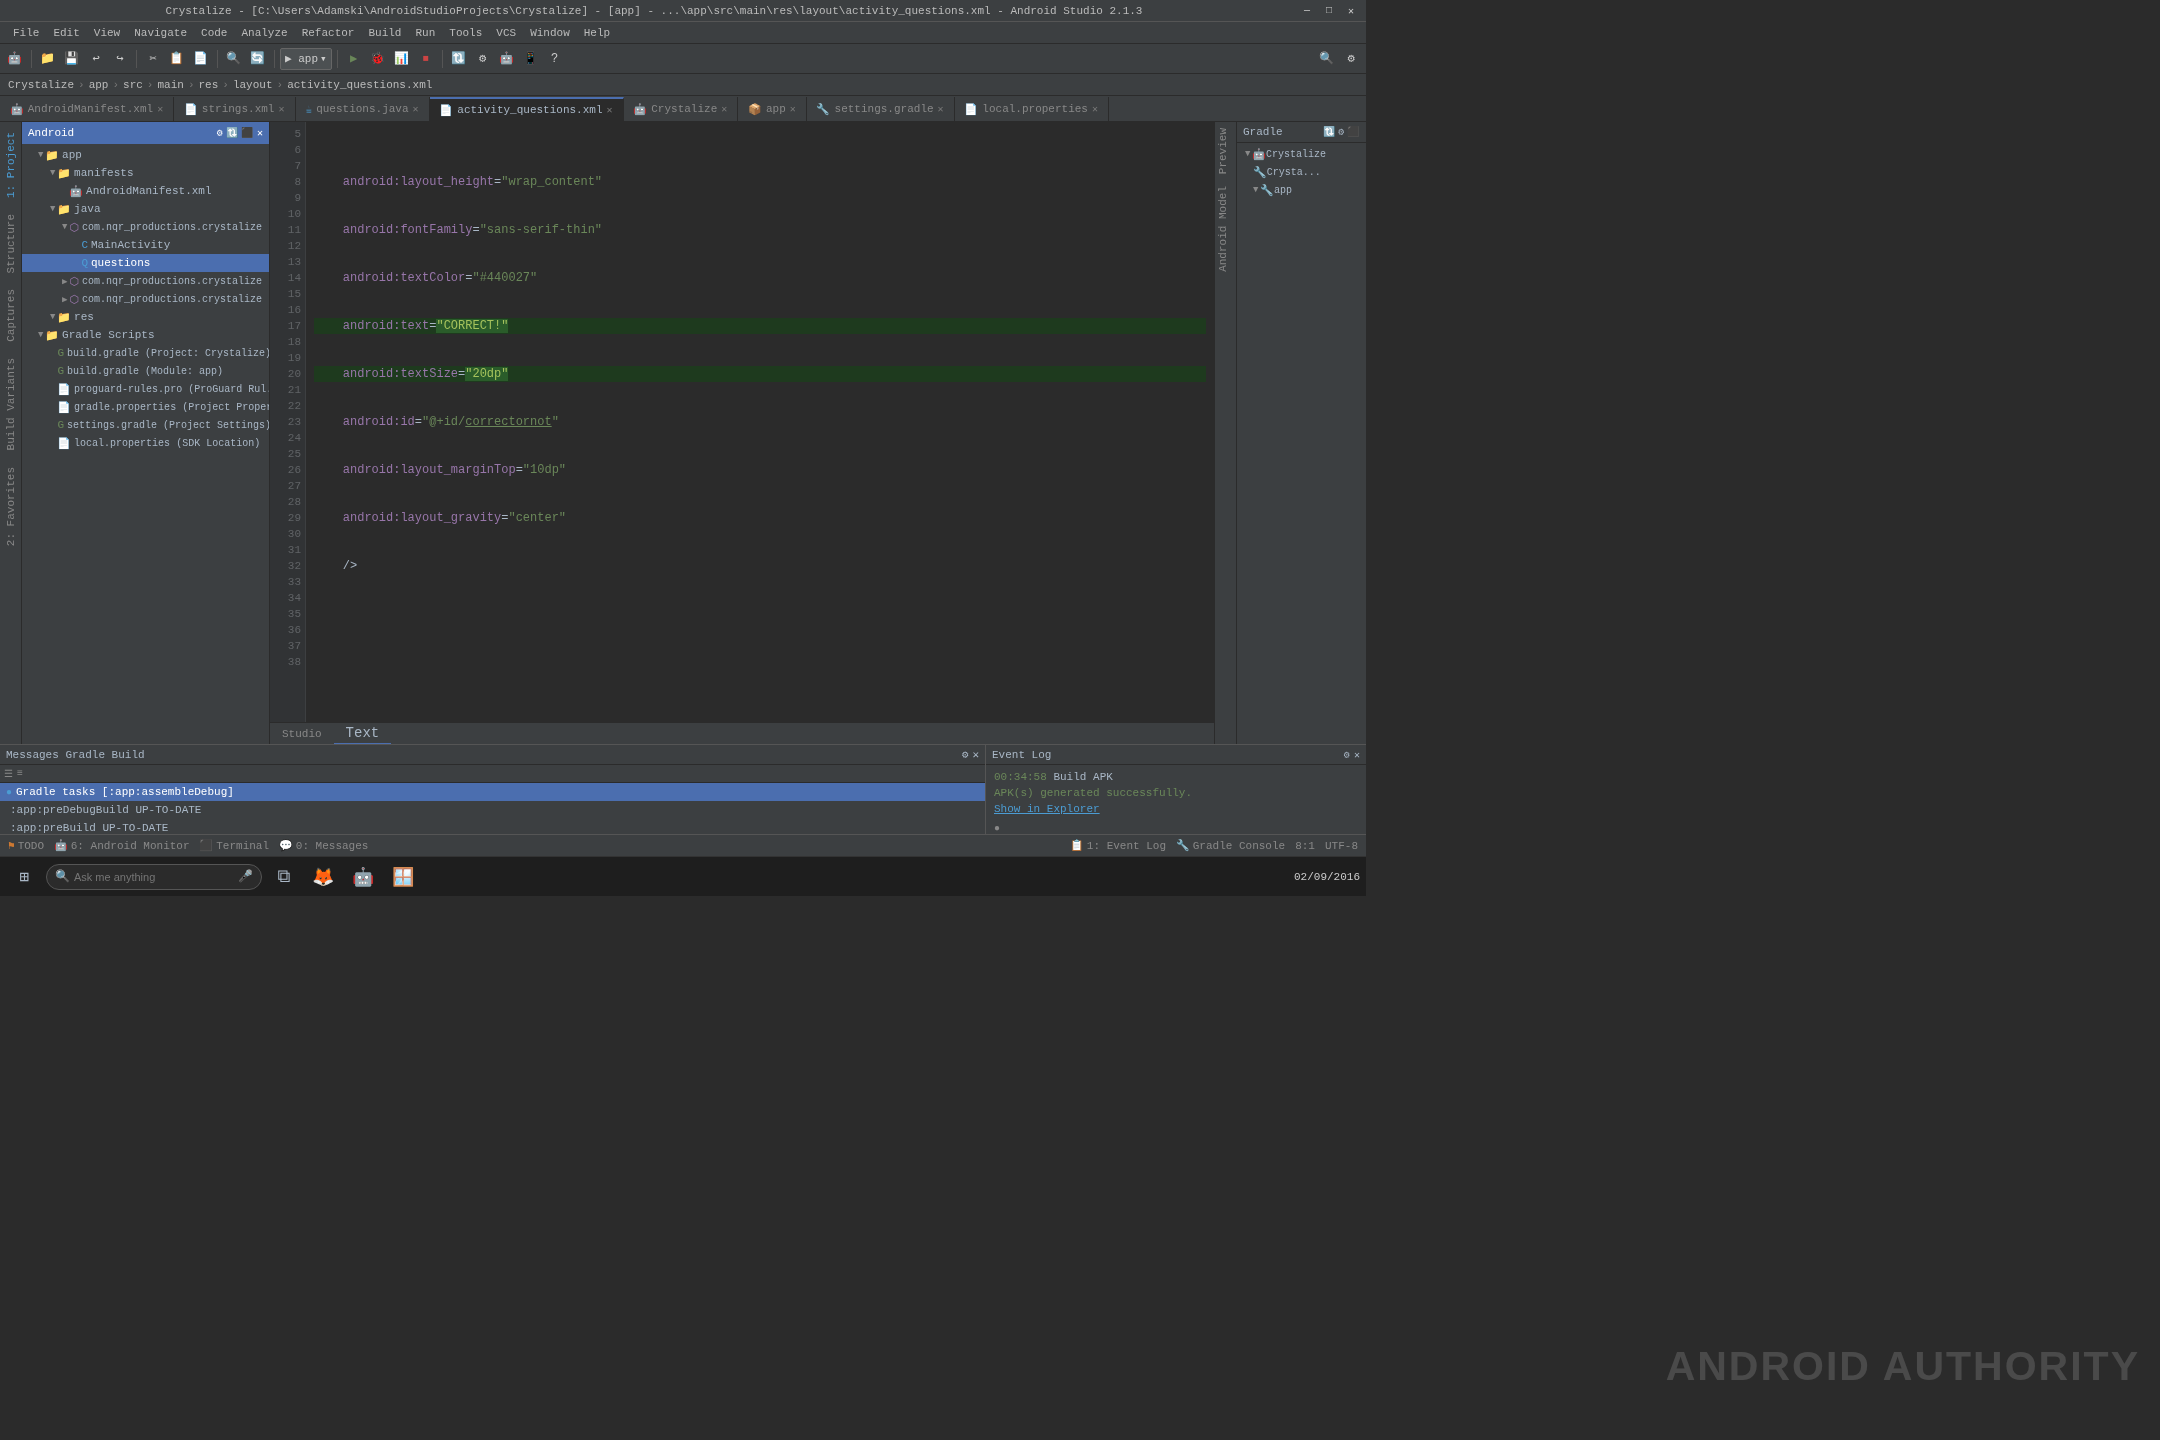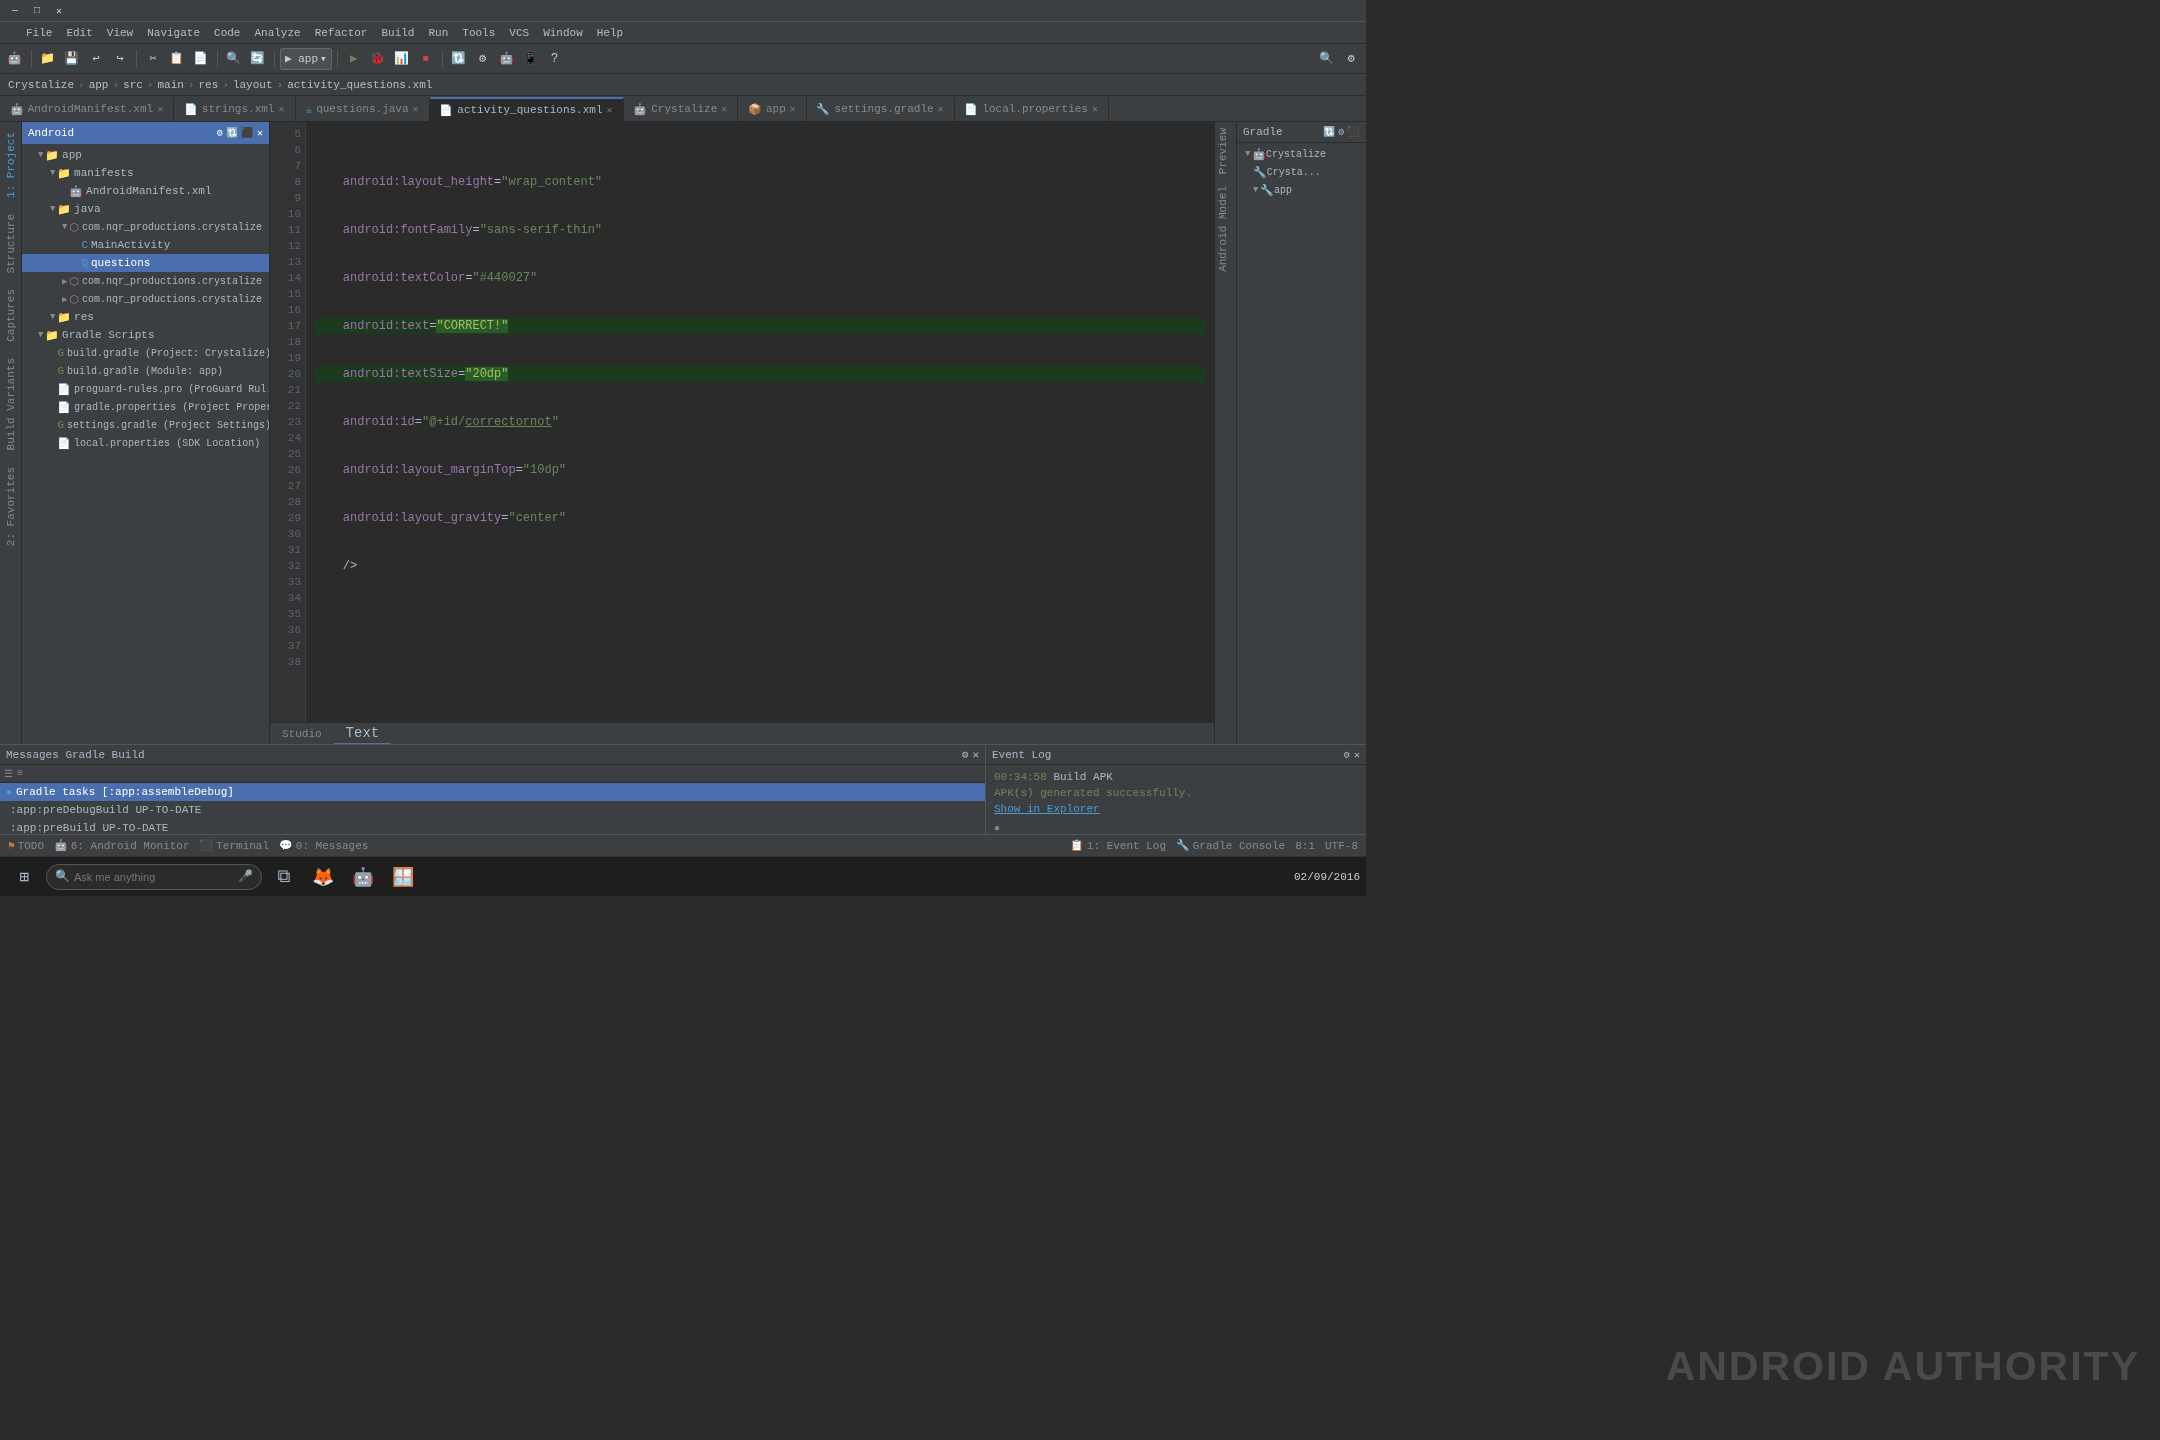--- a/index.html
+++ b/index.html
@@ -37,21 +37,21 @@
       display: flex; align-items: center; justify-content: center;
       font-size: 10px; cursor: pointer; color: #ccc;
     }
 
     
     #menu-bar {
       height: 22px;
       background: #3c3f41;
       display: flex;
       align-items: center;
-      padding: 0 20px;
+      padding: 0 7px;
       font-size: 11px;
       color: #bbbbbb;
       border-bottom: 1px solid #2b2b2b;
       gap: 2px;
     }
     .menu-item {
       padding: 2px 6px;
       cursor: pointer;
     }
 
@@ -400,20 +400,21 @@
       padding: 6px 2px;
       cursor: pointer;
       white-space: nowrap;
     }
     .vert-label.active { color: #4b9cd3; }
   </style>
 </head>
 <body>
 
 <div id="title-bar">
+  <div class="title-text">Crystalize - [C:\Users\Adamski\AndroidStudioProjects\Crystalize] - [app] - ...\app\src\main\res\layout\activity_questions.xml - Android Studio 2.1.3</div>
   <div class="win-controls">
     <div class="win-btn">—</div>
     <div class="win-btn">□</div>
     <div class="win-btn">✕</div>
   </div>
 </div>
 
 <div id="menu-bar">
   <div class="menu-item">File</div>
   <div class="menu-item">Edit</div>

